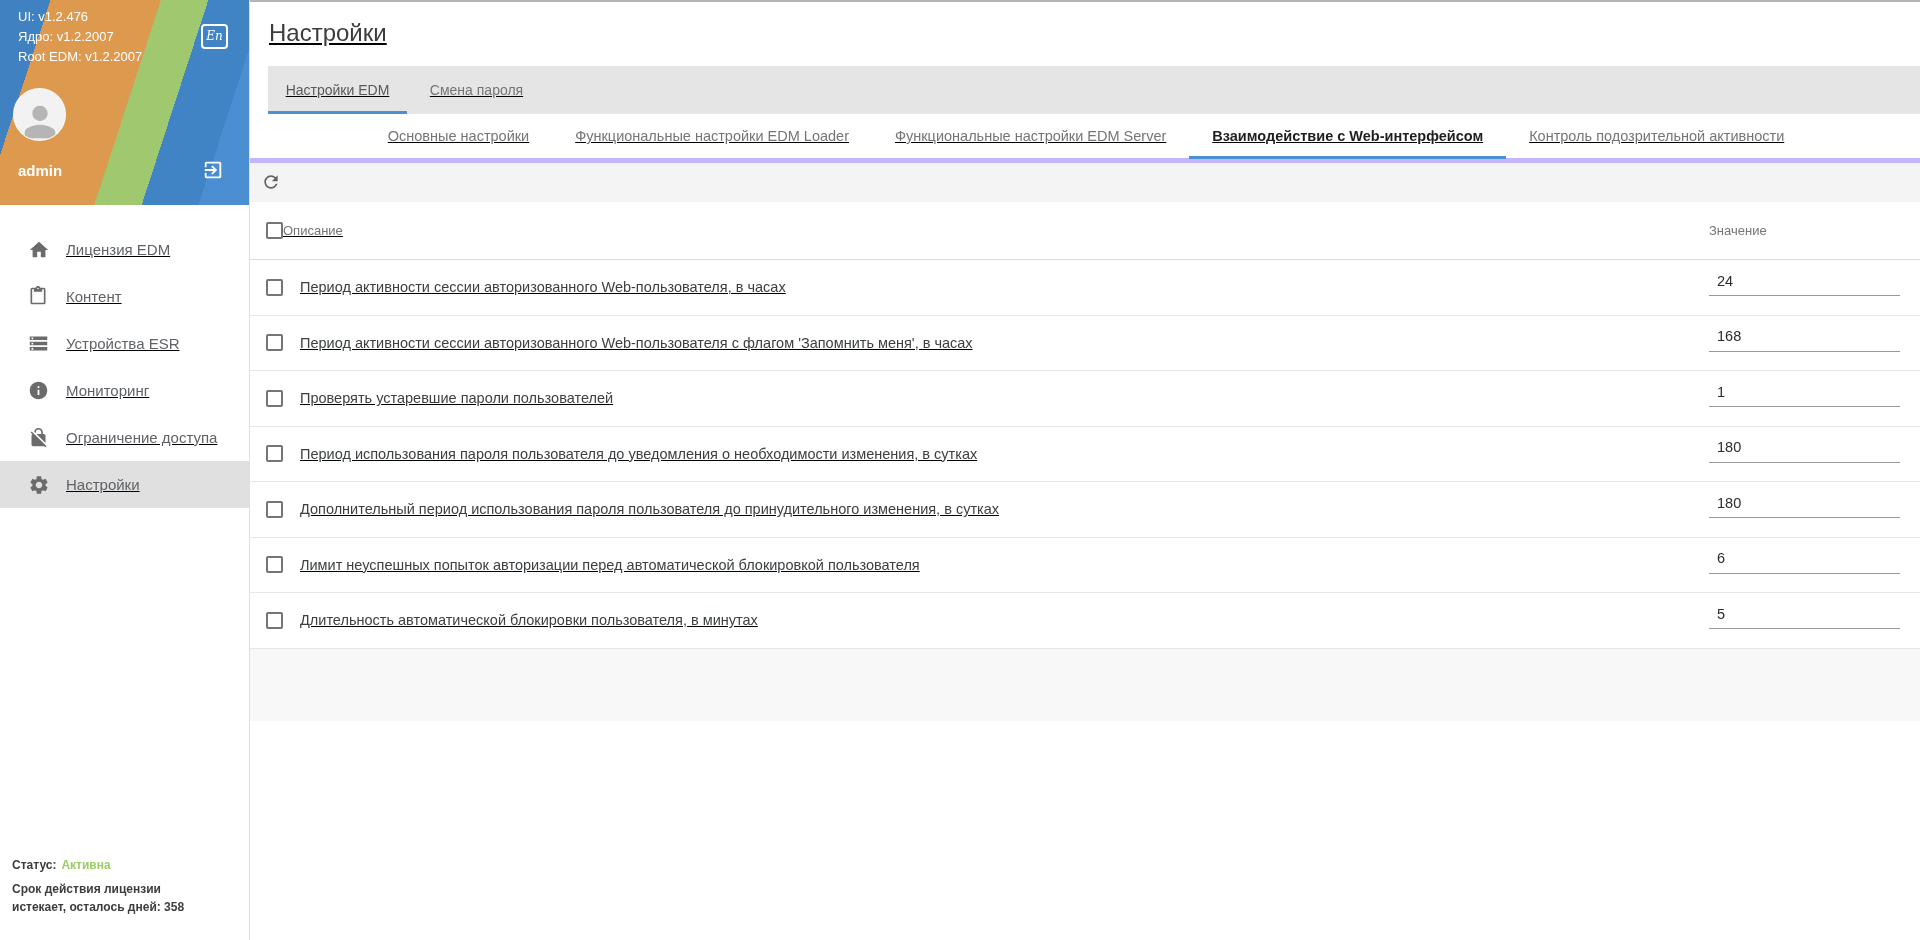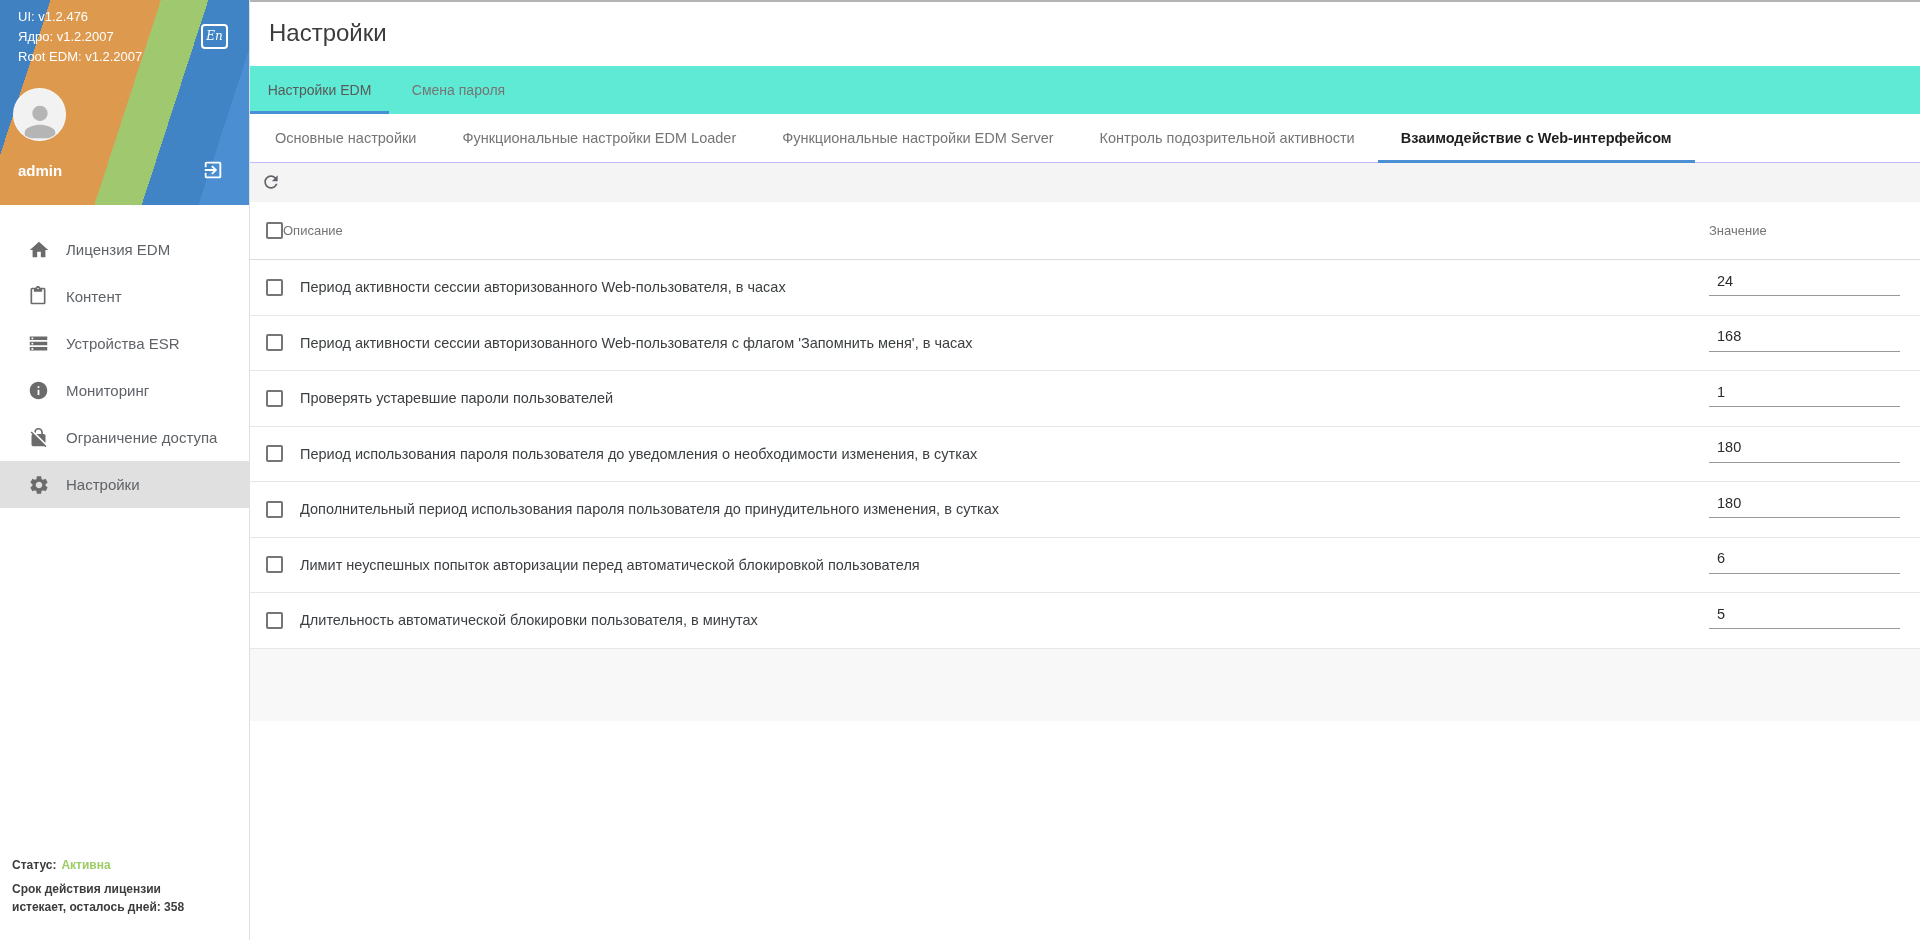--- a/index.html
+++ b/index.html
@@ -1,18 +1,18 @@
 <!DOCTYPE html>
 <html><head>
 <meta charset="utf-8">
 <style>
   * { margin:0; padding:0; box-sizing:border-box; }
   html,body { width:1920px; height:940px; overflow:hidden; background:#fff;
     font-family:"Liberation Sans", sans-serif; }
-  .app { display:flex; width:1920px; height:721px; }
+  .app { display:flex; width:1920px; height:721px;text-decoration:underline; }
 
   
   .sidebar { width:250px; height:940px; background:#fff; border-right:1px solid #e0e0e0;
     position:relative; flex:0 0 250px; }
   .sb-header { height:205px; position:relative; overflow:hidden;
     background:linear-gradient(108deg,
       #3f81c1 0%, #3f81c1 16%,
       #dd994e 16%, #dd994e 51%,
       #a0c96f 51%, #a0c96f 66%,
       #4084c6 66%, #4084c6 84%,
@@ -40,28 +40,28 @@
     font-size:12px; font-weight:bold; line-height:18px; }
   .status .entry { margin-top:6px; }
   .status .green { color:#9ccc65; font-weight:bold; margin-left:5px; }
 
   
   .main { flex:1; display:flex; flex-direction:column; background:#fff; position:relative; }
   .topline { height:2px; background:#b3b3b3; }
   .titlebar { height:64px; }
   .page-title { font-size:24px; font-weight:400; color:#3c3c3c; padding:17px 0 0 19px; }
 
-  .tabs1 { height:48px; background:#5eead4; display:flex; }
+  .tabs1 { height:48px; background:#e5e5e5; display:flex;margin-left:18px; }
   .tab1 { width:139px; display:flex; align-items:center; justify-content:center;
     font-size:14px; color:#757575; position:relative; cursor:pointer; }
   .tab1.active { color:#595959; }
   .tab1.active::after { content:""; position:absolute; left:0; right:0; bottom:0; height:3px;
     background:#4a90d5; }
 
-  .tabs2 { height:49px; border-bottom:1px solid #c4b5fd; display:flex; padding-left:2px; }
+  .tabs2 { height:49px; border-bottom:5px solid #c4b5fd; display:flex; padding-left:2px;justify-content:center; }
   .tab2 { padding:0 23px; display:flex; align-items:center; font-size:14.5px; color:#757575;
     position:relative; cursor:pointer; white-space:nowrap; }
   .tab2.active { color:#1f1f1f; font-weight:bold; }
   .tab2.active::after { content:""; position:absolute; left:0; right:0; bottom:-1px; height:3px;
     background:#4a90d5; }
 
   .toolbar { height:39px; background:#f4f4f4; display:flex; align-items:center; }
   .refresh-btn { margin-left:10px; width:22px; height:22px; border:none; background:transparent;
     color:#5f6368; cursor:pointer; padding:0; }
 
@@ -180,22 +180,22 @@
 
     <div class="tabs1">
       <div class="tab1 active">Настройки EDM</div>
       <div class="tab1">Смена пароля</div>
     </div>
 
     <div class="tabs2">
       <div class="tab2">Основные настройки</div>
       <div class="tab2">Функциональные настройки EDM Loader</div>
       <div class="tab2">Функциональные настройки EDM Server</div>
+      <div class="tab2 active">Взаимодействие с Web-интерфейсом</div>
       <div class="tab2">Контроль подозрительной активности</div>
-      <div class="tab2 active">Взаимодействие с Web-интерфейсом</div>
     </div>
 
     <div class="toolbar">
       <button class="refresh-btn">
         <span>
           <svg width="20" height="20" viewBox="0 0 24 24" fill="currentColor">
             <path d="M17.65 6.35C16.2 4.9 14.21 4 12 4c-4.42 0-7.99 3.58-7.99 8s3.57 8 7.99 8c3.73 0 6.84-2.55 7.73-6h-2.08c-.82 2.33-3.04 4-5.65 4-3.31 0-6-2.69-6-6s2.69-6 6-6c1.66 0 3.14.69 4.22 1.78L13 11h7V4l-2.35 2.35z"></path>
           </svg>
         </span>
       </button>

